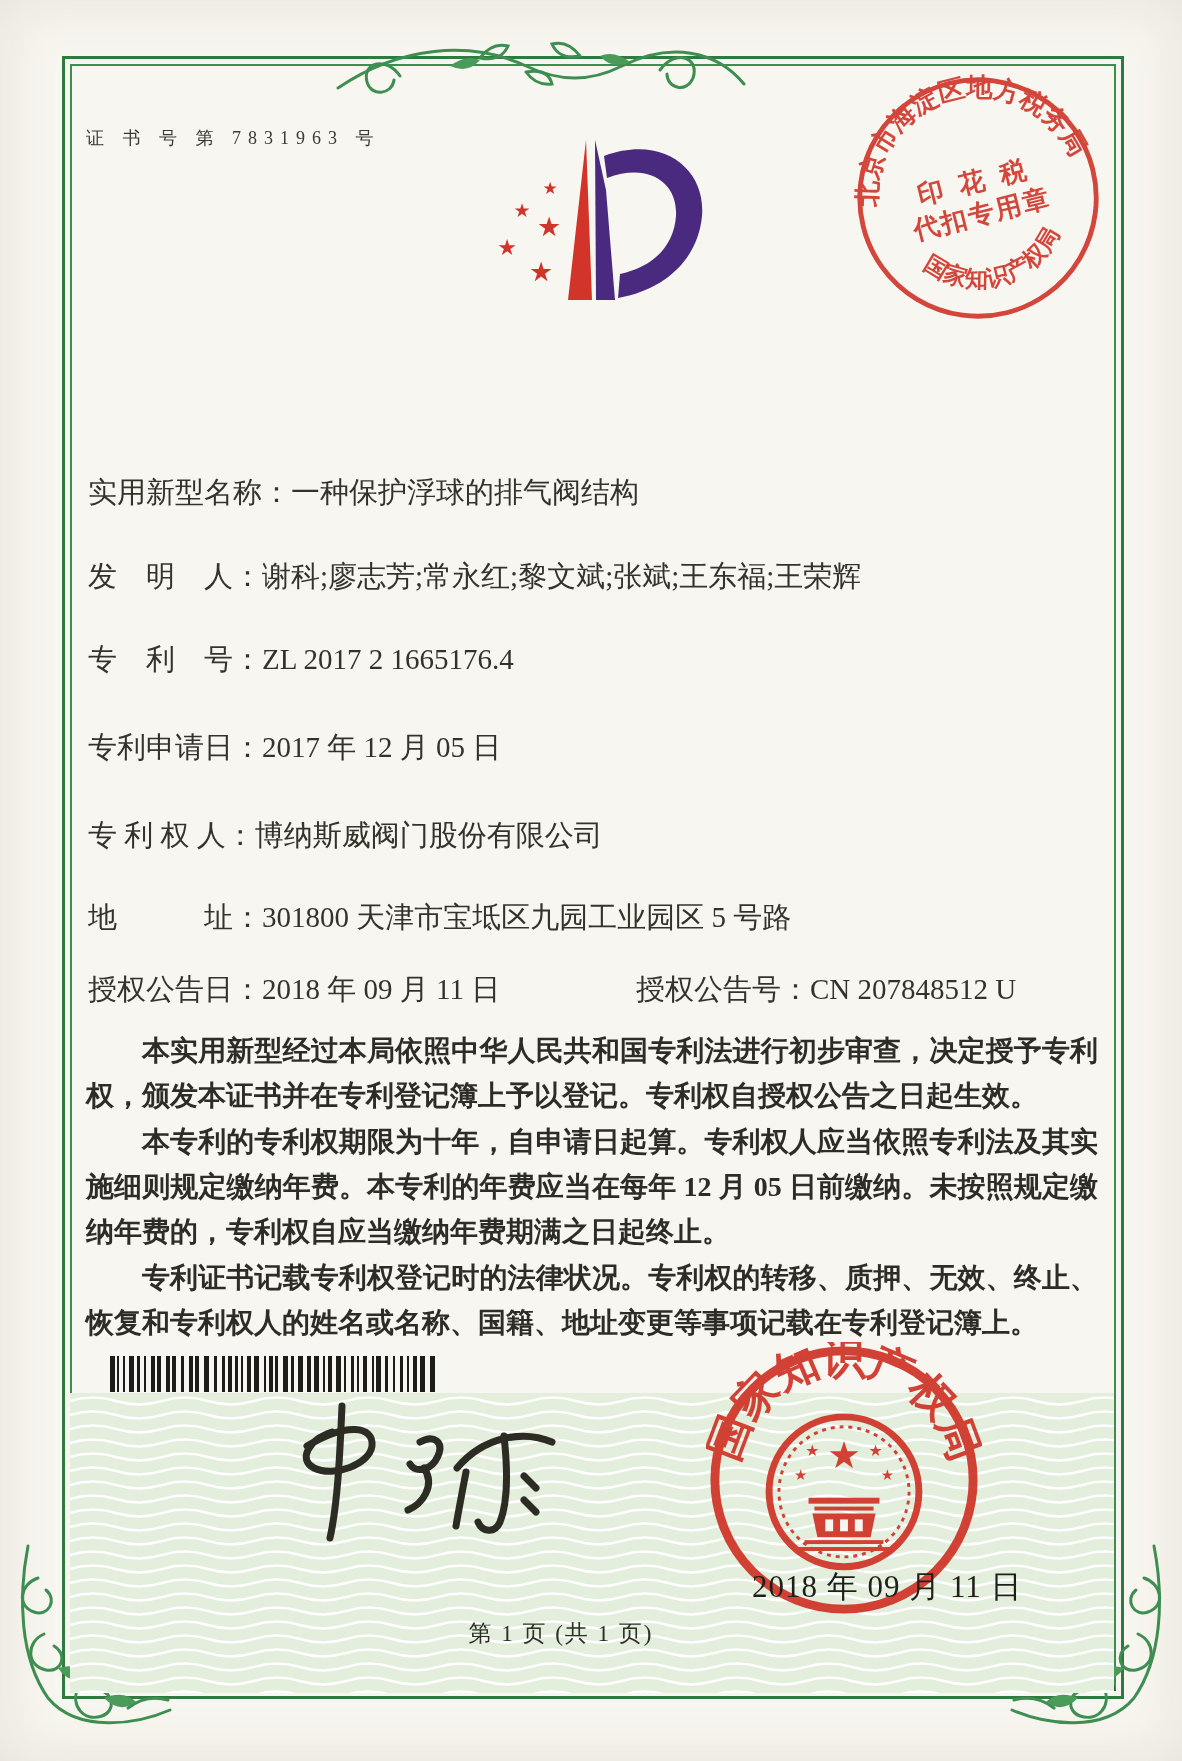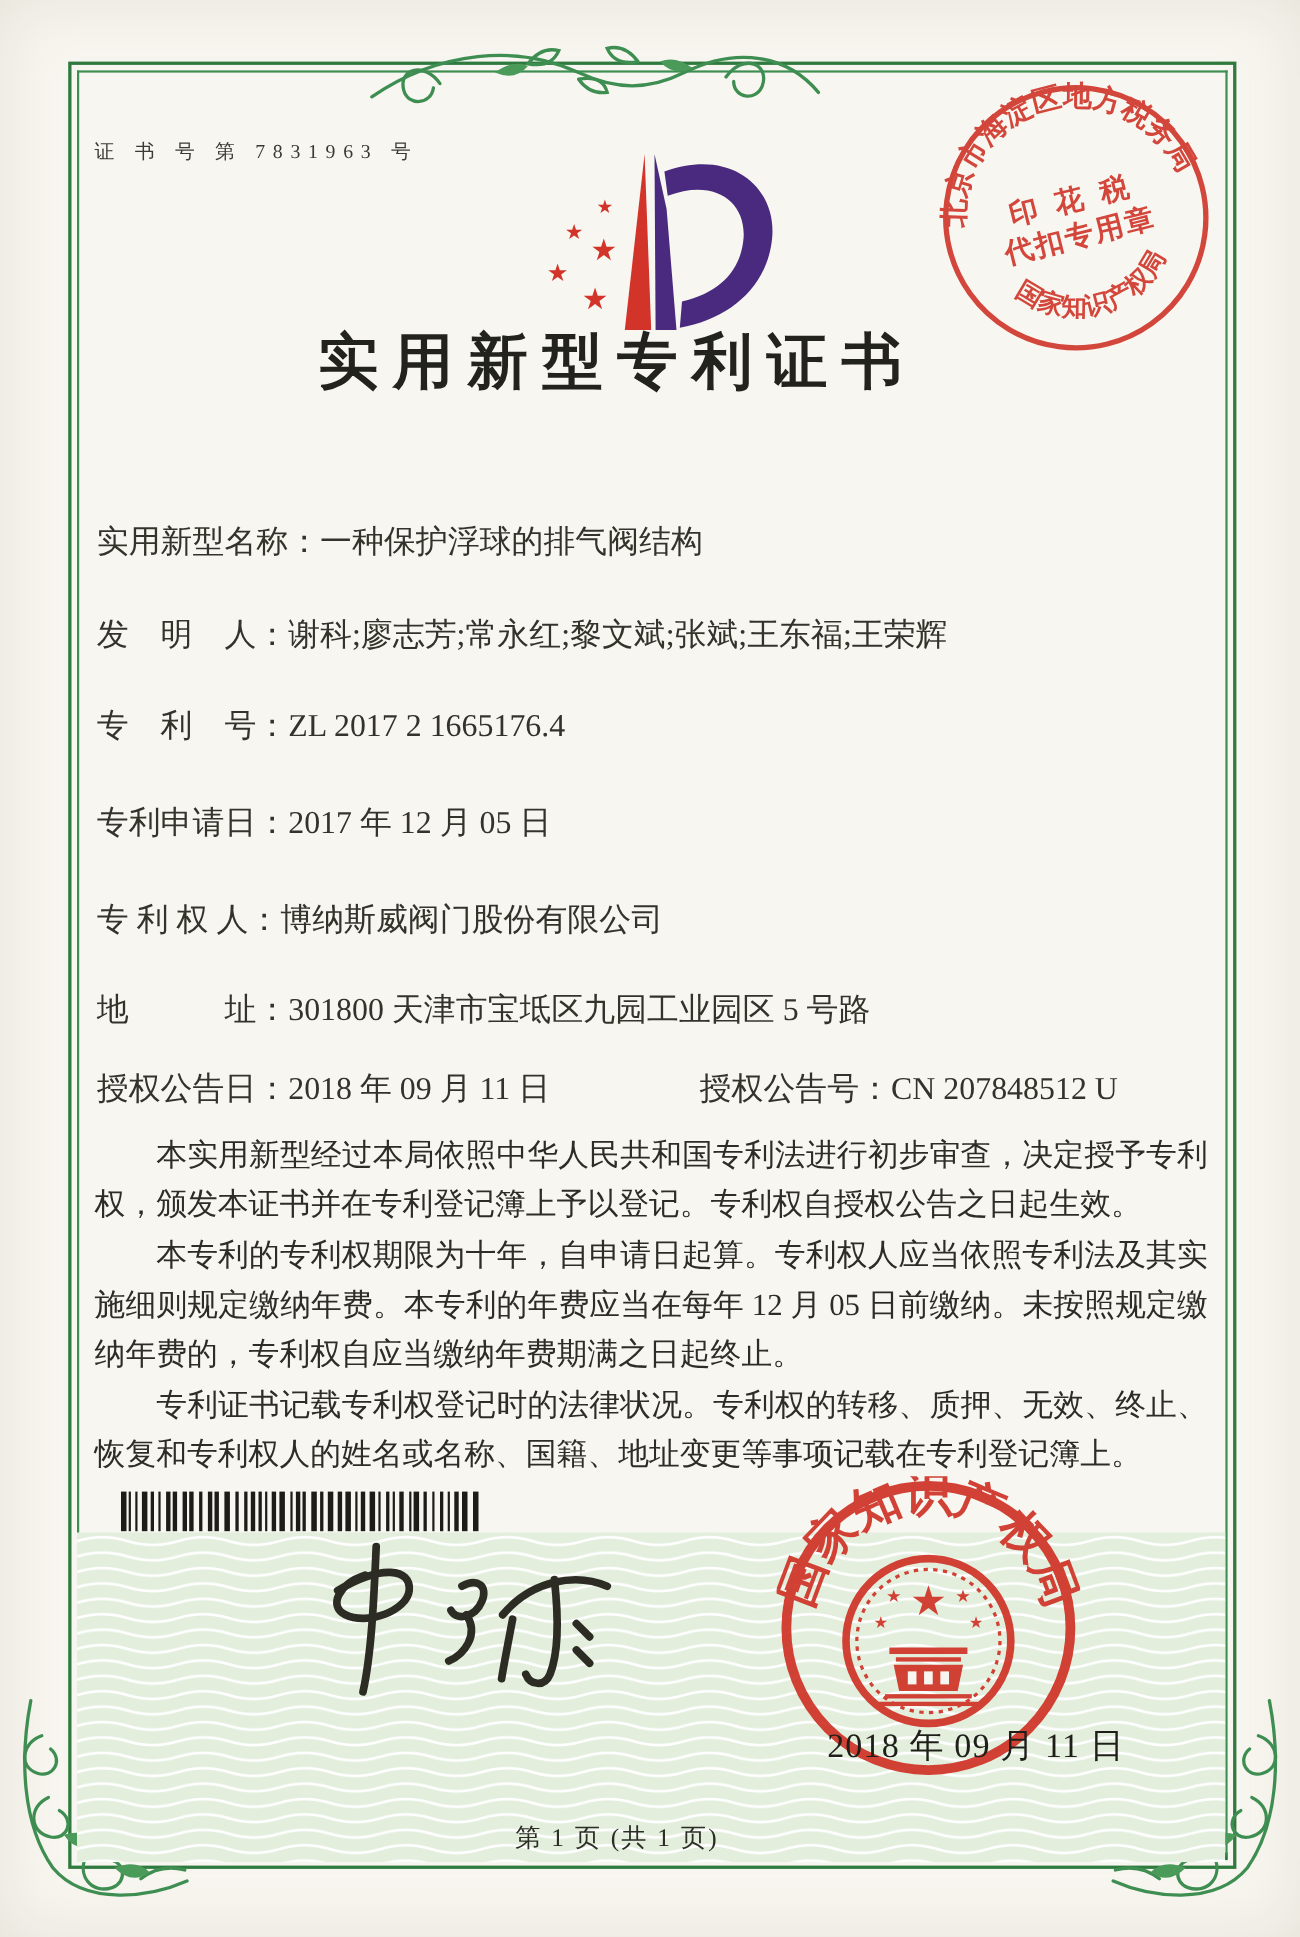--- a/index.html
+++ b/index.html
@@ -12,24 +12,24 @@
   
   .frame{position:absolute;left:62px;top:56px;right:58px;bottom:62px;border:3px solid #2f7a3e;}
   .frame-inner{position:absolute;inset:5px;border:2px solid #3e8e52;border-bottom:7px solid #256b35;}
   
   .guilloche{position:absolute;left:70px;top:1393px;width:1044px;height:300px;}
   
   .certno{position:absolute;left:86px;top:126px;font-size:18px;letter-spacing:7px;color:#3a3a34;}
   .title{position:absolute;left:0;right:60px;top:292px;text-align:center;font-size:55px;font-weight:bold;letter-spacing:13px;color:#23231d;}
   .row{position:absolute;left:88px;font-size:29px;color:#33332c;white-space:nowrap;}
   .row .lbl{display:inline-block;}
-  .paras{position:absolute;left:86px;width:1012px;top:1028px;font-size:28px;line-height:1.62;color:#2d2d27;text-align:justify;}
+  .paras{position:absolute;left:86px;width:1012px;top:1028px;font-size:28px;line-height:1.62;color:#2d2d27;text-align:justify;font-weight:bold;}
   .paras p{margin:0;text-indent:2em;}
   .director{position:absolute;left:108px;top:1458px;font-size:29px;color:#2c2c26;line-height:1.75;letter-spacing:4px;}
-  .pageinfo{position:absolute;left:0;right:60px;top:1618px;text-align:center;font-size:23px;color:#2d2d27;letter-spacing:2px;margin-top:37px;}
+  .pageinfo{position:absolute;left:0;right:60px;top:1618px;text-align:center;font-size:23px;color:#2d2d27;letter-spacing:2px;}
   .sealdate{position:absolute;left:752px;top:1566px;font-size:31px;color:#1f1f1a;letter-spacing:1px;white-space:nowrap;}
   .barcode{position:absolute;left:110px;top:1356px;width:332px;height:36px;display:flex;align-items:stretch;}
   .barcode div{height:100%;}
   
   .stamp-tr{position:absolute;left:852px;top:72px;width:252px;height:252px;transform:rotate(-14deg);opacity:.92;}
   .seal-br{position:absolute;left:706px;top:1342px;width:276px;height:276px;opacity:.95;}
   .logo{position:absolute;left:468px;top:128px;width:250px;height:180px;}
   .sig{position:absolute;left:252px;top:1398px;width:320px;height:170px;}
   .orn{position:absolute;}
 </style>
@@ -119,21 +119,20 @@
     <text fill="#d0382c" font-size="27" font-weight="bold">
       <textPath href="#arcTopTax" startOffset="50%" text-anchor="middle">北京市海淀区地方税务局</textPath>
     </text>
     <text fill="#d0382c" font-size="24" font-weight="bold">
       <textPath href="#arcBotTax" startOffset="50%" text-anchor="middle">国家知识产权局</textPath>
     </text>
     <text x="130" y="122" text-anchor="middle" fill="#d0382c" font-size="27" font-weight="bold" letter-spacing="5">印 花 税</text>
     <text x="130" y="156" text-anchor="middle" fill="#d0382c" font-size="27" font-weight="bold" letter-spacing="2">代扣专用章</text>
   </svg>
 
-  <div class="title">实用新型专利证书</div>
 
   <div class="row" style="top:473px">
     <span class="lbl">实用新型名称：</span><span>一种保护浮球的排气阀结构</span>
   </div>
   <div class="row" style="top:557px">
     <span class="lbl">发　明　人：</span><span>谢科;廖志芳;常永红;黎文斌;张斌;王东福;王荣辉</span>
   </div>
   <div class="row" style="top:640px">
     <span class="lbl">专　利　号：</span><span>ZL 2017 2 1665176.4</span>
   </div>

